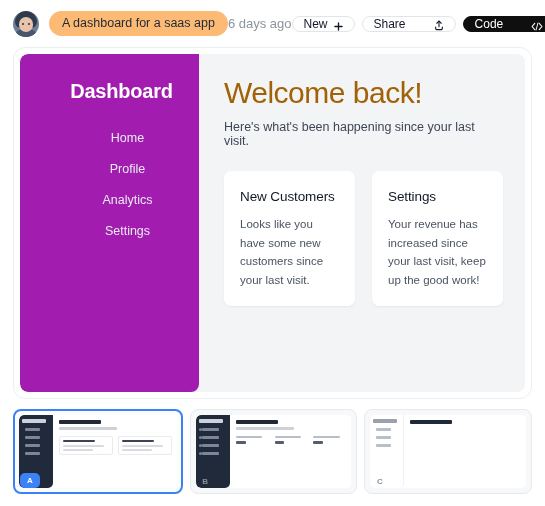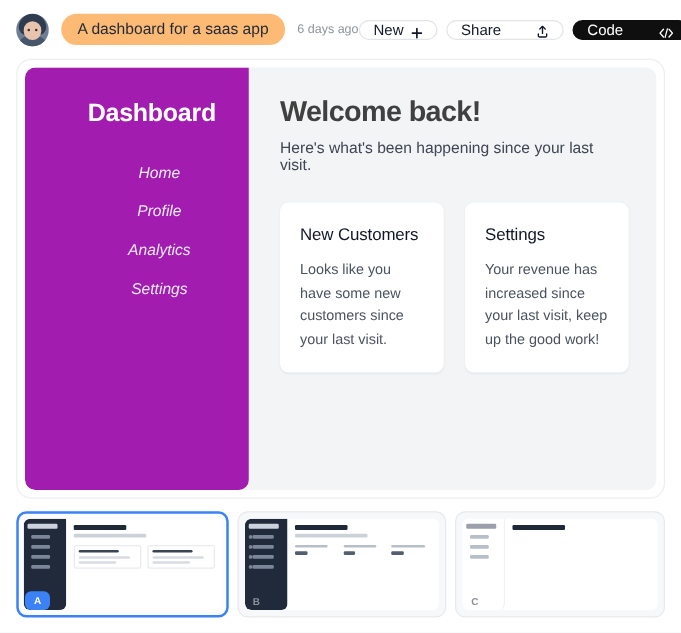--- a/index.html
+++ b/index.html
@@ -72,22 +72,21 @@
     background: #fdba74;
     border-radius: 13px;
     padding: 5px 13px 6px 13px;
     font-size: 12.5px;
     color: #1f2937;
     line-height: 1.15;
     white-space: nowrap;
   }
 
   .timestamp {
-    margin-left: 10px;
-    font-size: 10px;
+    font-size: 13px;
     color: #8e949d;
     white-space: nowrap;
   }
 
   .topbar-spacer { flex: 1 1 auto; }
 
   .tb-btn {
     display: inline-flex;
     align-items: flex-end;
     gap: 6px;
@@ -150,33 +149,32 @@
     margin-top: 20px;
     list-style: none;
   }
   .nav li {
     padding: 0 0 0 36px;
     font-size: 12.5px;
     color: #e9ecf1;
     height: 31px;
     line-height: 31px;
     cursor: pointer;
-    font-style: italic;
   }
 
   
   .main {
     flex: 1 1 auto;
     padding: 22px 22px 0 25px;
     min-width: 0;
   }
   .welcome {
-    font-size: 23px;
-    font-weight: bold;
-    color: #404040;
+    font-size: 30px;
+    font-weight: normal;
+    color: #a16207;
     letter-spacing: -0.5px;
     line-height: 1.15;
   }
   .subtitle {
     margin-top: 9px;
     font-size: 12.5px;
     color: #3f4654;
   }
   .cards {
     margin-top: 23px;

